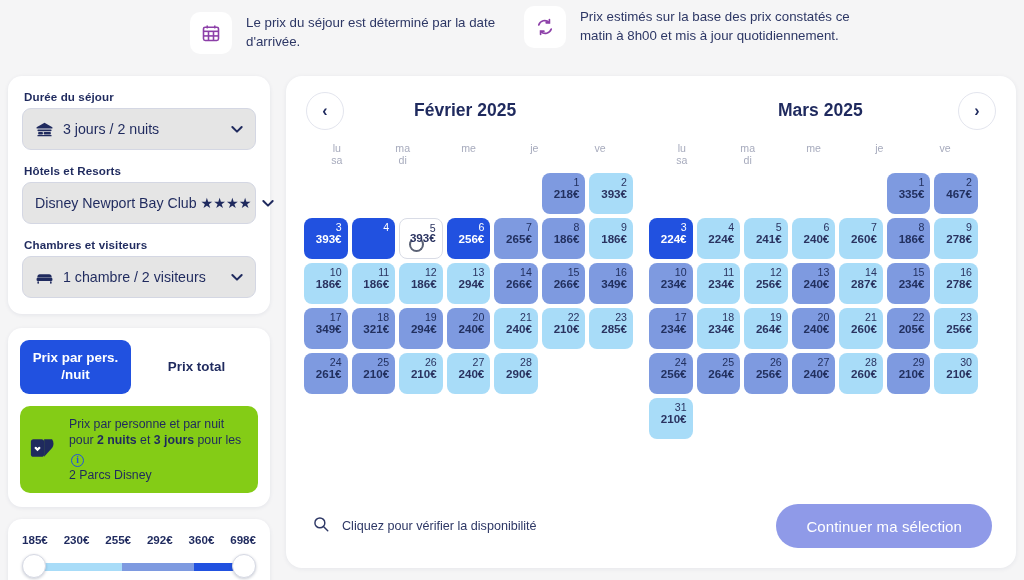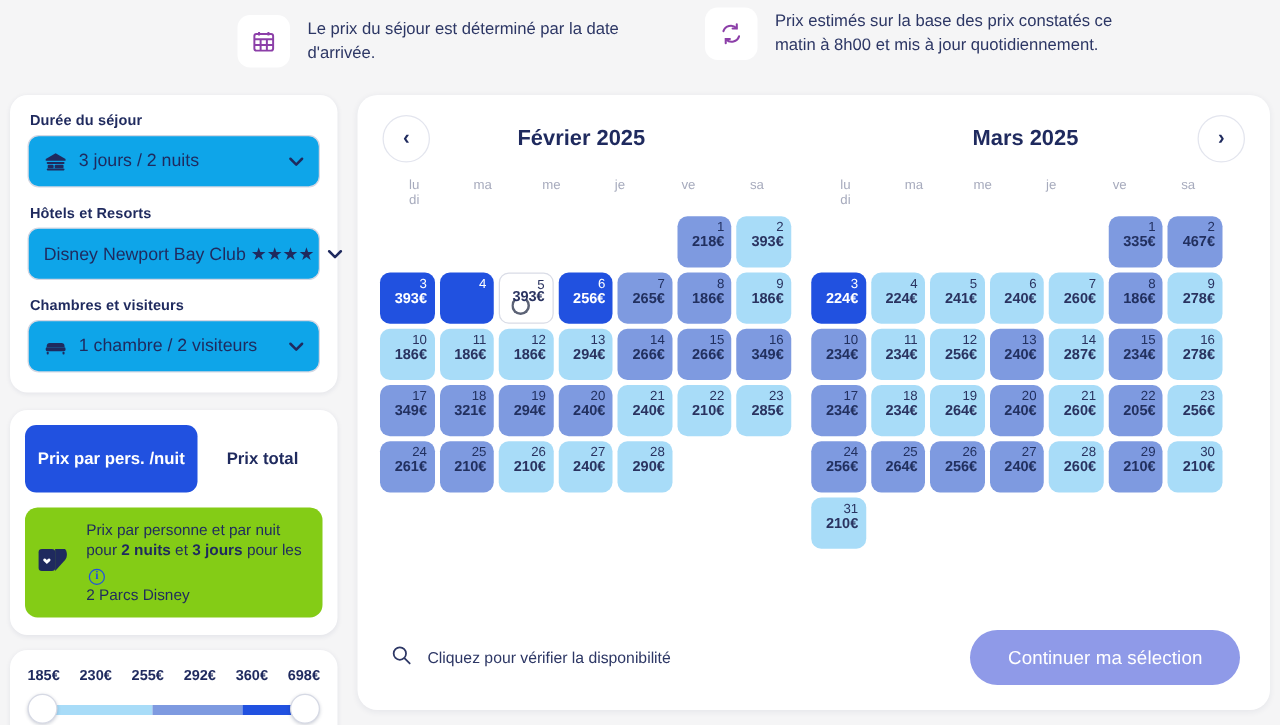--- a/index.html
+++ b/index.html
@@ -8,21 +8,21 @@
     background: #f5f5f6;
     font-family: "Liberation Sans", sans-serif;
     color: #1f2a5e;
     overflow: hidden;
   }
   .page { position: relative; width: 1024px; height: 580px; }
 
   
   .notices {
     position: absolute; left: 0; top: 0; width: 1024px; height: 76px;
-    display: flex; align-items: flex-start; gap: 40px;
+    display: flex; align-items: flex-start;
   }
   .notice { display: flex; align-items: flex-start; gap: 14px; }
   .notice.first { margin-left: 190px; margin-top: 12px; width: 310px; }
   .notice.second { margin-left: 24px; margin-top: 6px; width: 330px; }
   .notice-icon {
     width: 42px; height: 42px; border-radius: 10px; background: #ffffff;
     display: flex; align-items: center; justify-content: center; flex: 0 0 42px;
   }
   .notice-text {
     font-size: 13.3px; line-height: 1.42; color: #2d3765; font-weight: 400;
@@ -37,34 +37,34 @@
   }
   .card.filters { padding: 14px 14px 16px 14px; }
   .field-label {
     font-size: 11.6px; font-weight: bold; color: #1f2a5e;
     margin: 0 0 5px 2px; letter-spacing: .1px;
   }
   .field-label.spaced { margin-top: 14px; }
   .select {
     height: 42px; border: 1px solid #d4d7e3; border-radius: 9px;
     display: flex; align-items: center; padding: 0 10px 0 12px;
-    background: #0ea5e9; gap: 9px; cursor: pointer;
+    background: #e5e5e5; gap: 9px; cursor: pointer;
   }
   .select-value { font-size: 14.2px; color: #1f2a5e; flex: 1; white-space: nowrap; }
   .chev { flex: 0 0 16px; color: #1f2a5e; display: flex; }
 
   
   .pricecard { margin-top: 14px; padding: 12px 12px 14px 12px; }
   .toggle-row { display: flex; align-items: stretch; gap: 4px; }
   .toggle {
     border-radius: 9px; font-size: 13.4px; font-weight: bold;
     display: flex; align-items: center; justify-content: center; text-align: center;
     cursor: pointer; line-height: 1.25;
   }
-  .toggle.active { background: #2151e0; color: #fff; width: 138px; height: 54px; }
+  .toggle.active { background: #2151e0; color: #fff; width: 111px; height: 54px; }
   .toggle.idle { color: #1f2a5e; flex: 1; height: 54px; text-align: center; }
   .infobox {
     margin-top: 12px; background: #84cc16; border-radius: 10px;
     padding: 10px 10px 10px 10px; display: flex; gap: 9px; align-items: center;
   }
   .infobox-text { font-size: 12.3px; line-height: 1.33; color: #1f2a5e; }
   .infobox-text b { font-weight: bold; }
   .i-circle {
     display: inline-block; vertical-align: -2px; width: 13px; height: 13px;
     border-radius: 50%; border: 1.4px solid #2151e0; color: #2151e0;
@@ -106,21 +106,21 @@
   .navbtn.prev { left: 20px; }
   .navbtn.next { right: 20px; }
   .month-title {
     position: absolute; top: 24px; font-size: 17.5px; font-weight: bold; color: #1f2a5e;
   }
   .month-title.m1 { left: 128px; }
   .month-title.m2 { left: 492px; }
 
   .grids { display: flex; padding: 0 18px; gap: 16px; }
   .grid { width: 329px; }
-  .dow { display: grid; grid-template-columns: repeat(6, 1fr); margin-bottom: 7px; }
+  .dow { display: grid; grid-template-columns: repeat(5, 1fr); margin-bottom: 7px; }
   .dow span {
     font-size: 10.6px; color: #a7abbd; text-align: center; font-weight: 400;
   }
   .days { display: grid; grid-template-columns: repeat(7, 1fr); gap: 4px; }
   .day {
     height: 41px; border-radius: 8px; position: relative; cursor: pointer;
     font-family: "Liberation Sans", sans-serif;
   }
   .day.empty { background: transparent; cursor: default; }
   .day .num {

